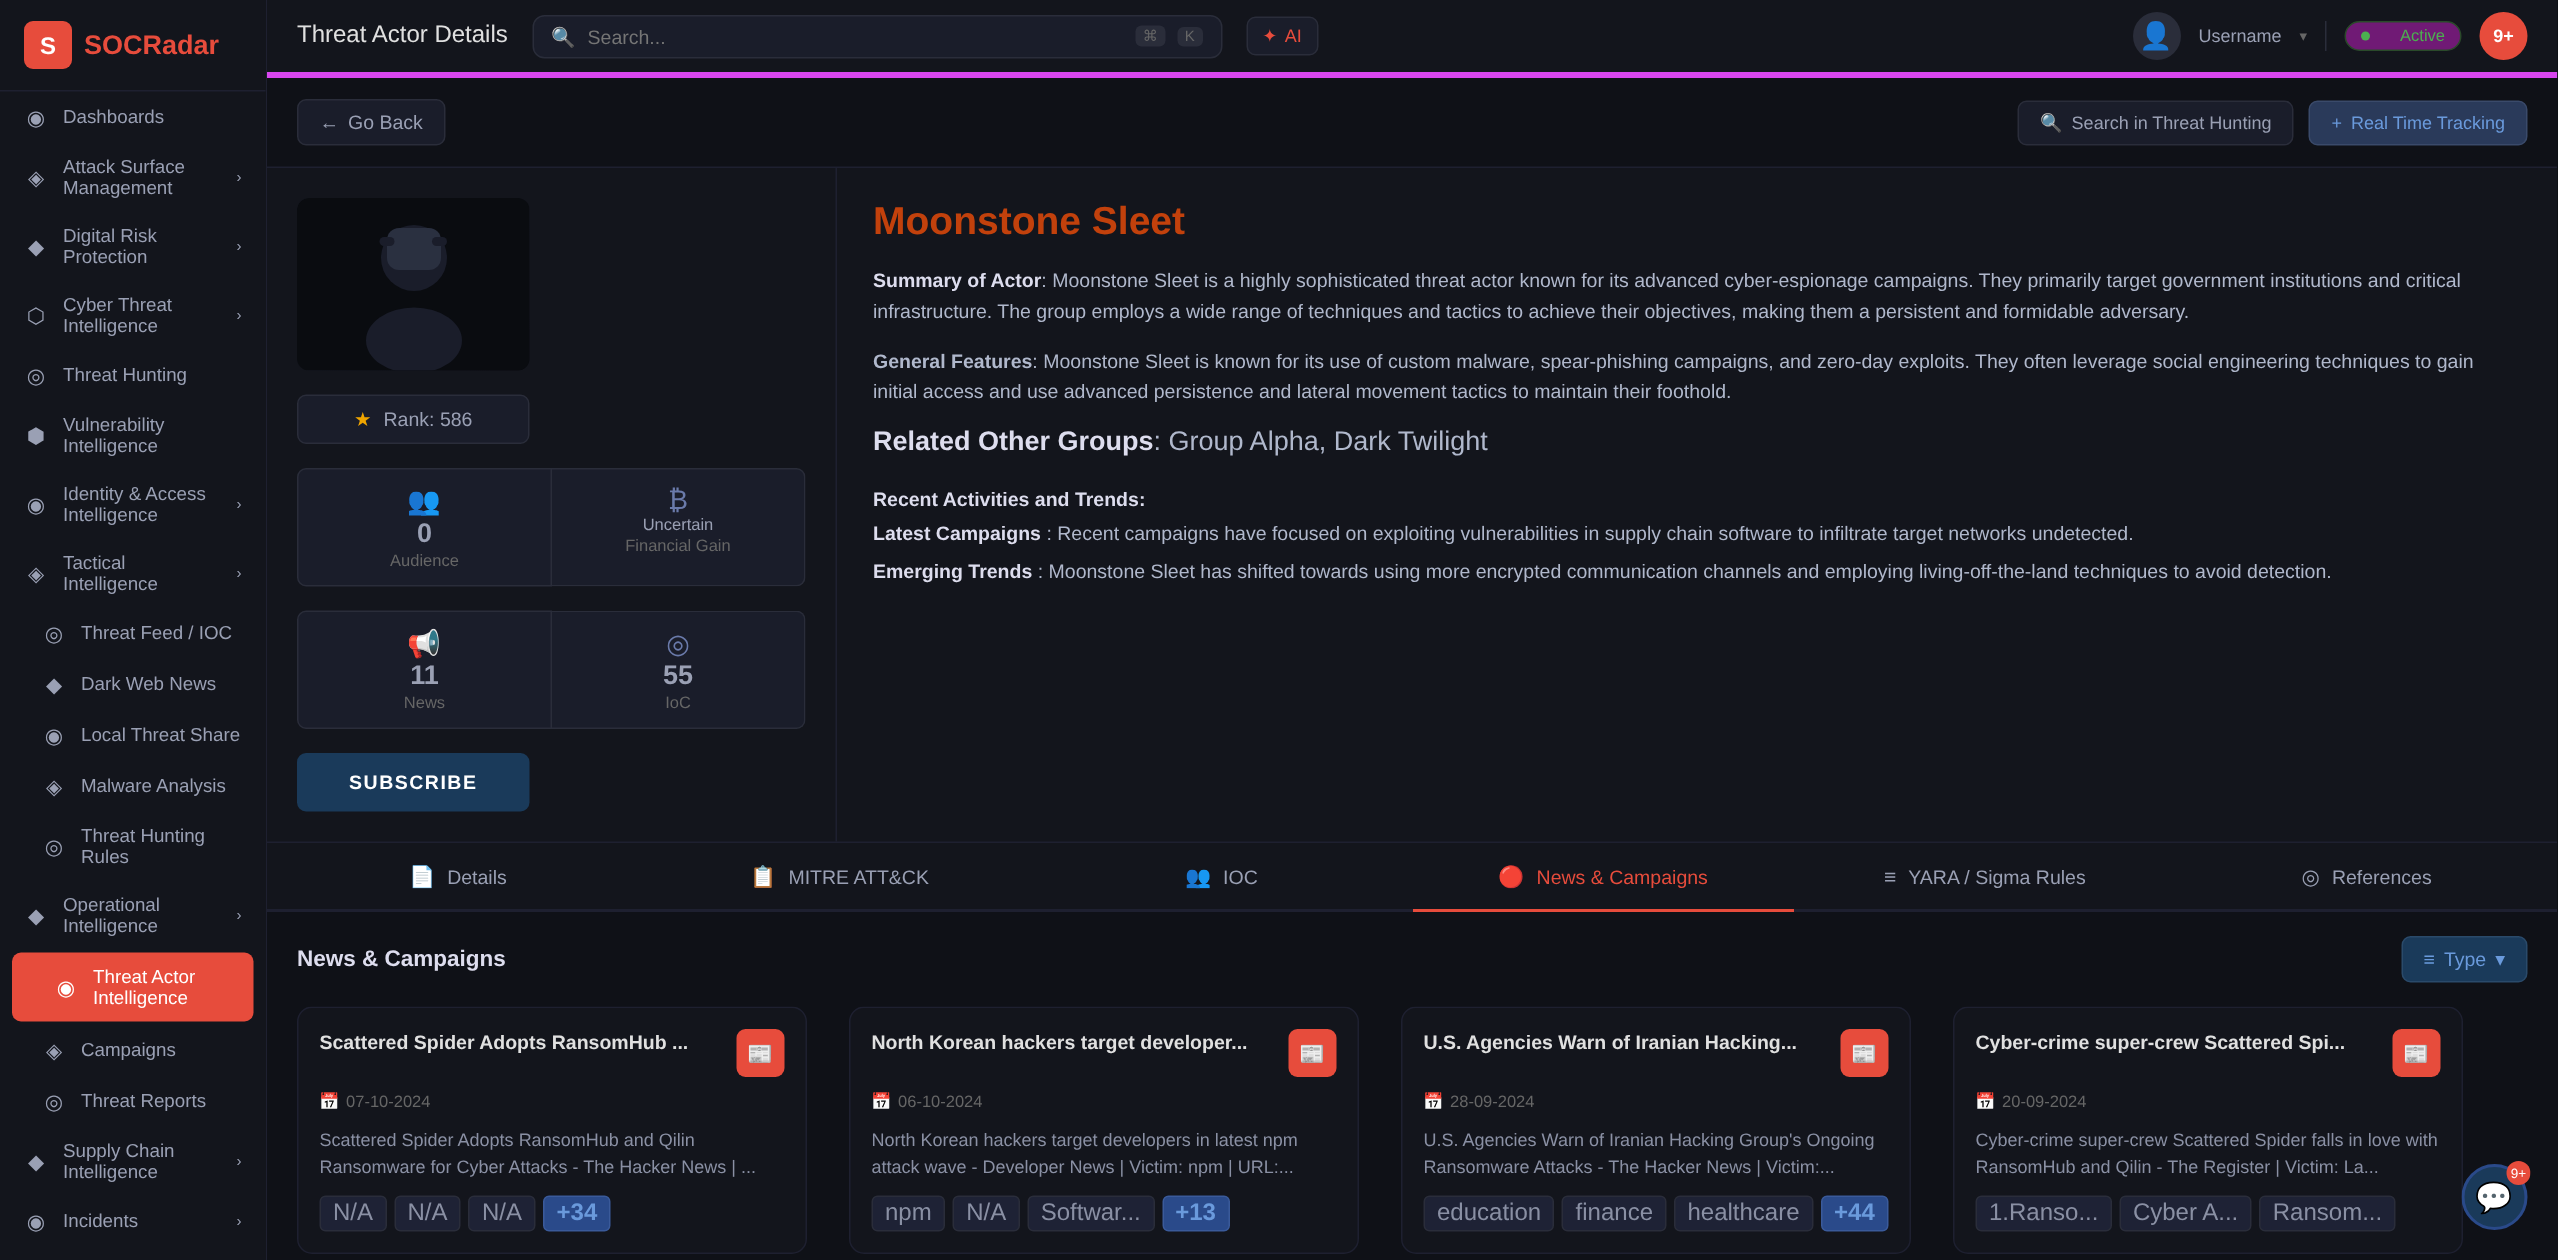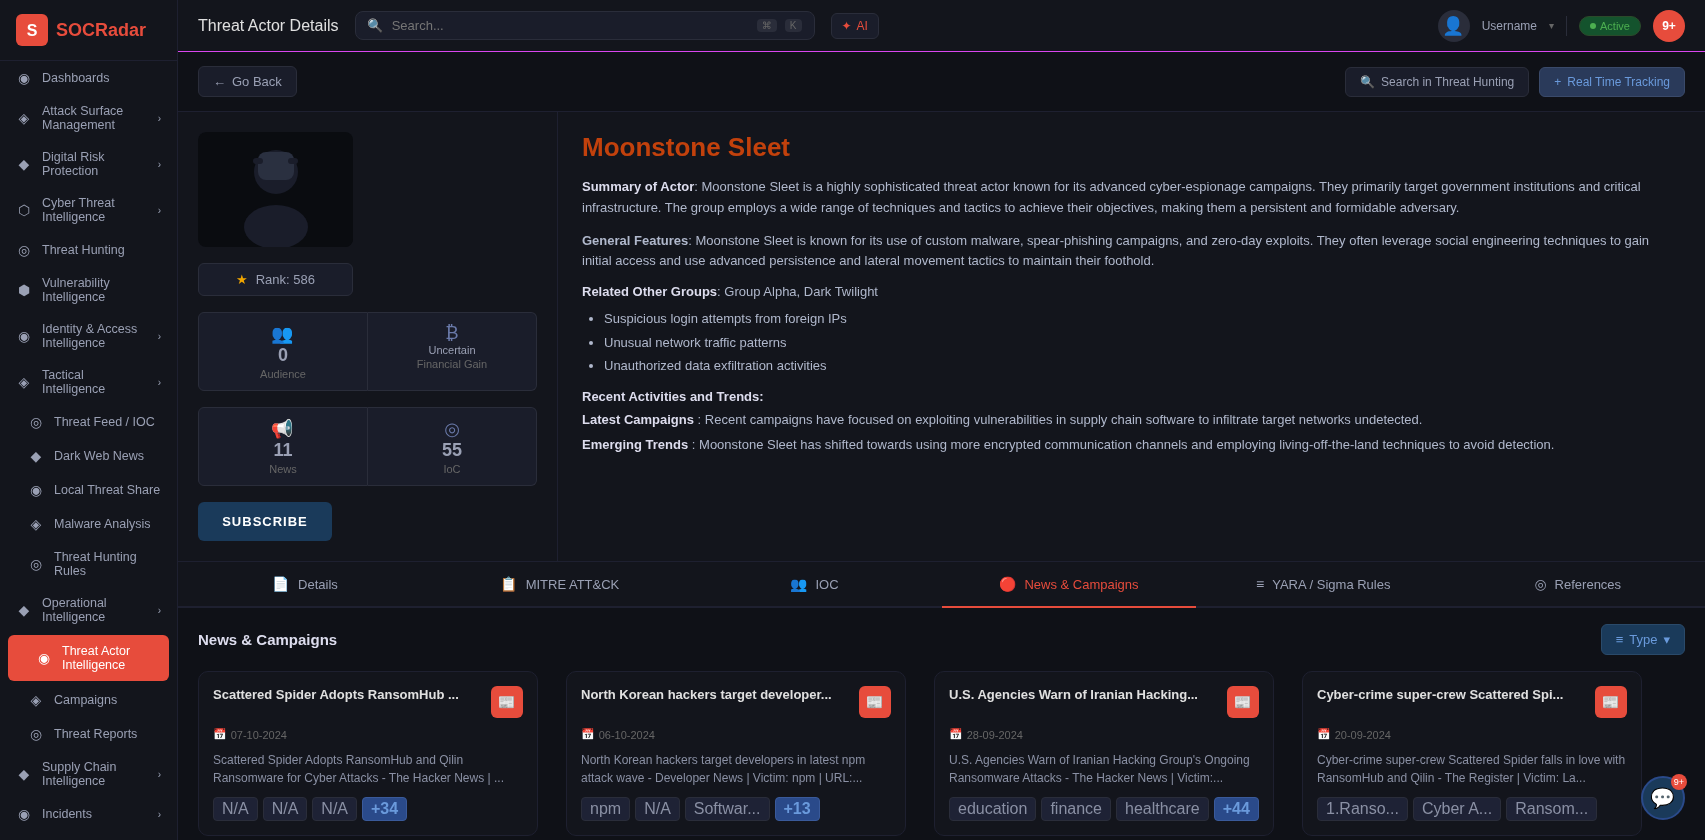--- a/index.html
+++ b/index.html
@@ -14,29 +14,29 @@
     .sidebar-item { display: flex; align-items: center; gap: 10px; padding: 9px 16px; cursor: pointer; color: #9aa0b4; font-size: 12.5px; transition: background 0.15s; position: relative; }
     .sidebar-item.active { background: #e74c3c; color: #fff; border-radius: 6px; margin: 2px 8px; padding: 9px 10px; }
     .sidebar-item.active .sidebar-icon { color: #fff; }
     .sidebar-icon { font-size: 14px; width: 16px; text-align: center; flex-shrink: 0; }
     .sidebar-chevron { margin-left: auto; font-size: 10px; }
 
     
     .main { flex: 1; display: flex; flex-direction: column; background: #0f1117; overflow: hidden; }
 
     
-    .topbar { background: #13151c; border-bottom: 1px solid #d946ef; padding: 0 20px; height: 52px; display: flex; align-items: center; gap: 16px; flex-shrink: 0; }
+    .topbar { background: #13151c; border-bottom: 4px solid #d946ef; padding: 0 20px; height: 52px; display: flex; align-items: center; gap: 16px; flex-shrink: 0; }
     .topbar-title { color: #e0e0e0; font-size: 16px; font-weight: 500; }
     .search-bar { flex: 1; max-width: 460px; background: #1a1d2a; border: 1px solid #2a2d3a; border-radius: 8px; display: flex; align-items: center; padding: 6px 12px; gap: 8px; color: #666; }
     .search-bar input { background: none; border: none; outline: none; color: #9aa0b4; font-size: 13px; flex: 1; }
     .search-kbd { background: #2a2d3a; border-radius: 4px; padding: 1px 5px; font-size: 10px; color: #666; }
     .ai-btn { background: #1a1d2a; border: 1px solid #2a2d3a; border-radius: 6px; padding: 5px 10px; display: flex; align-items: center; gap: 5px; color: #e74c3c; font-size: 12px; cursor: pointer; }
     .topbar-right { margin-left: auto; display: flex; align-items: center; gap: 12px; }
     .user-avatar { width: 32px; height: 32px; border-radius: 50%; background: #2a2d3a; display: flex; align-items: center; justify-content: center; overflow: hidden; }
-    .status-badge { background: #14532d; color: #4caf50; border: 1px solid #2a4a2a; border-radius: 12px; padding: 3px 10px; font-size: 11px; display: flex; align-items: center; gap: 4px; }
+    .status-badge { background: #701a75; color: #4caf50; border: 1px solid #2a4a2a; border-radius: 12px; padding: 3px 10px; font-size: 11px; display: flex; align-items: center; gap: 20px; }
     .status-dot { width: 6px; height: 6px; background: #4caf50; border-radius: 50%; }
 
     
     .content { flex: 1; overflow-y: auto; display: flex; flex-direction: column; }
 
     
     .page-header { padding: 14px 20px; display: flex; align-items: center; gap: 16px; background: #0f1117; border-bottom: 1px solid #1e2030; flex-shrink: 0; }
     .back-btn { background: #1a1d2a; border: 1px solid #2a2d3a; border-radius: 6px; padding: 7px 14px; display: flex; align-items: center; gap: 6px; color: #9aa0b4; font-size: 13px; cursor: pointer; }
     .page-header-actions { margin-left: auto; display: flex; gap: 10px; }
     .search-threat-btn { background: #1a1d2a; border: 1px solid #2a2d3a; border-radius: 6px; padding: 7px 14px; display: flex; align-items: center; gap: 6px; color: #9aa0b4; font-size: 12px; cursor: pointer; }
@@ -48,28 +48,28 @@
     .actor-image-placeholder { width: 155px; height: 115px; background: linear-gradient(135deg, #1a1d2a, #0a0c10); border-radius: 8px; position: relative; display: flex; align-items: center; justify-content: center; overflow: hidden; }
     .rank-box { background: #1a1d2a; border: 1px solid #2a2d3a; border-radius: 6px; padding: 8px 16px; display: flex; align-items: center; gap: 8px; color: #9aa0b4; font-size: 13px; width: 155px; justify-content: center; }
     .rank-star { color: #f0a500; }
     .stats-row { display: flex; gap: 0; }
     .stat-box { flex: 1; display: flex; flex-direction: column; align-items: center; padding: 10px 8px; border: 1px solid #2a2d3a; background: #1a1d2a; }
     .stat-box:first-child { border-radius: 6px 0 0 6px; }
     .stat-box:last-child { border-radius: 0 6px 6px 0; border-left: none; }
     .stat-value { font-size: 18px; font-weight: 600; color: #9aa0b4; }
     .stat-label { font-size: 11px; color: #666; margin-top: 2px; }
     .stat-subtitle { font-size: 11px; color: #9aa0b4; }
-    .subscribe-btn { background: #1a3a5a; border: none; border-radius: 6px; color: #fff; font-size: 13px; font-weight: 600; padding: 12px; cursor: pointer; letter-spacing: 1px; width: 134px; text-align: center; }
+    .subscribe-btn { background: #1a3a5a; border: none; border-radius: 6px; color: #fff; font-size: 13px; font-weight: 600; padding: 12px; cursor: pointer; letter-spacing: 1px; width: 155px; text-align: center; }
 
     .actor-right { flex: 1; padding: 20px 24px; overflow-y: auto; }
     .actor-name { font-size: 26px; font-weight: 700; color: #c2410c; margin-bottom: 14px; }
     .actor-desc { font-size: 13px; color: #b0b8cc; line-height: 1.6; margin-bottom: 12px; }
     .actor-desc strong { color: #dde; }
     .actor-features { font-size: 13px; color: #b0b8cc; line-height: 1.6; margin-bottom: 12px; }
-    .actor-groups { font-size: 13px; color: #b0b8cc; margin-bottom: 8px; }
+    .actor-groups { font-size: 18px; color: #b0b8cc; margin-bottom: 20px; }
     .actor-groups strong { color: #dde; }
     .ioa-section { margin-bottom: 12px; }
     .ioa-title { font-size: 13px; font-weight: 600; color: #dde; margin-bottom: 6px; }
     .ioa-list { list-style: disc; padding-left: 22px; color: #b0b8cc; font-size: 13px; line-height: 1.8; }
     .trends-section { margin-bottom: 12px; }
     .trends-title { font-size: 13px; font-weight: 600; color: #dde; margin-bottom: 6px; }
     .trend-item { font-size: 13px; color: #b0b8cc; line-height: 1.6; margin-bottom: 4px; }
     .trend-item strong { color: #dde; }
 
     
@@ -315,25 +315,20 @@
         </p>
         <p class="actor-features">
           <strong>General Features</strong><span>:</span>
           <span>Moonstone Sleet is known for its use of custom malware, spear-phishing campaigns, and zero-day exploits. They often leverage social engineering techniques to gain initial access and use advanced persistence and lateral movement tactics to maintain their foothold.</span>
         </p>
         <p class="actor-groups">
           <strong>Related Other Groups</strong><span>: </span>
           <span>Group Alpha, Dark Twilight</span>
         </p>
         <div class="ioa-section">
-          <ul class="ioa-list">
-            <li>Suspicious login attempts from foreign IPs</li>
-            <li>Unusual network traffic patterns</li>
-            <li>Unauthorized data exfiltration activities</li>
-          </ul>
         </div>
         <div class="trends-section">
           <div class="trends-title">
             <strong>Recent Activities and Trends</strong><span>:</span>
           </div>
           <p class="trend-item">
             <strong>Latest Campaigns</strong>
             <span> : </span>
             <span>Recent campaigns have focused on exploiting vulnerabilities in supply chain software to infiltrate target networks undetected.</span>
           </p>

